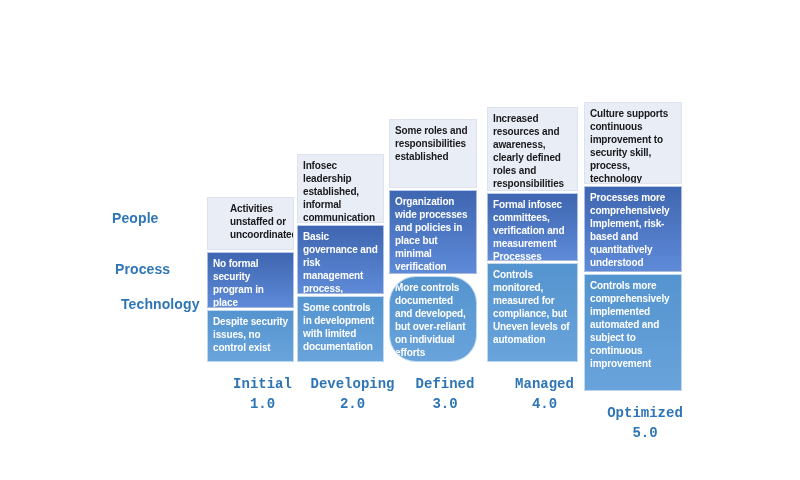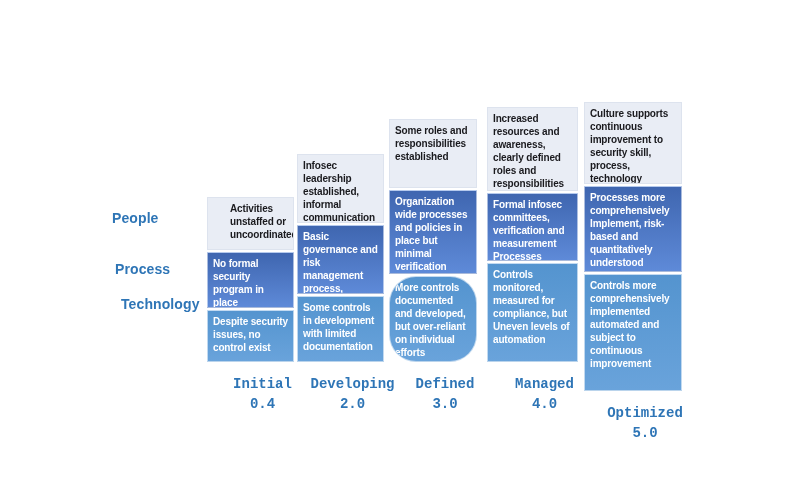--- a/index.html
+++ b/index.html
@@ -102,21 +102,21 @@
   <div class="row-label people">People</div>
   <div class="row-label process">Process</div>
   <div class="row-label technology">Technology</div>
 
   <div class="col c1">
     <div class="box people">Activities unstaffed or uncoordinated</div>
     <div class="box process">No formal security program in place</div>
     <div class="box tech">Despite security issues, no control exist</div>
     <div class="axis-label">
       <div>Initial</div>
-      <div>0.4</div>
+      <div>1.0</div>
     </div>
   </div>
 
   <div class="col c2">
     <div class="box people">Infosec leadership established, informal communication</div>
     <div class="box process">Basic governance and risk management process, policies</div>
     <div class="box tech">Some controls in development with limited documentation</div>
     <div class="axis-label">
       <div>Developing</div>
       <div>2.0</div>

